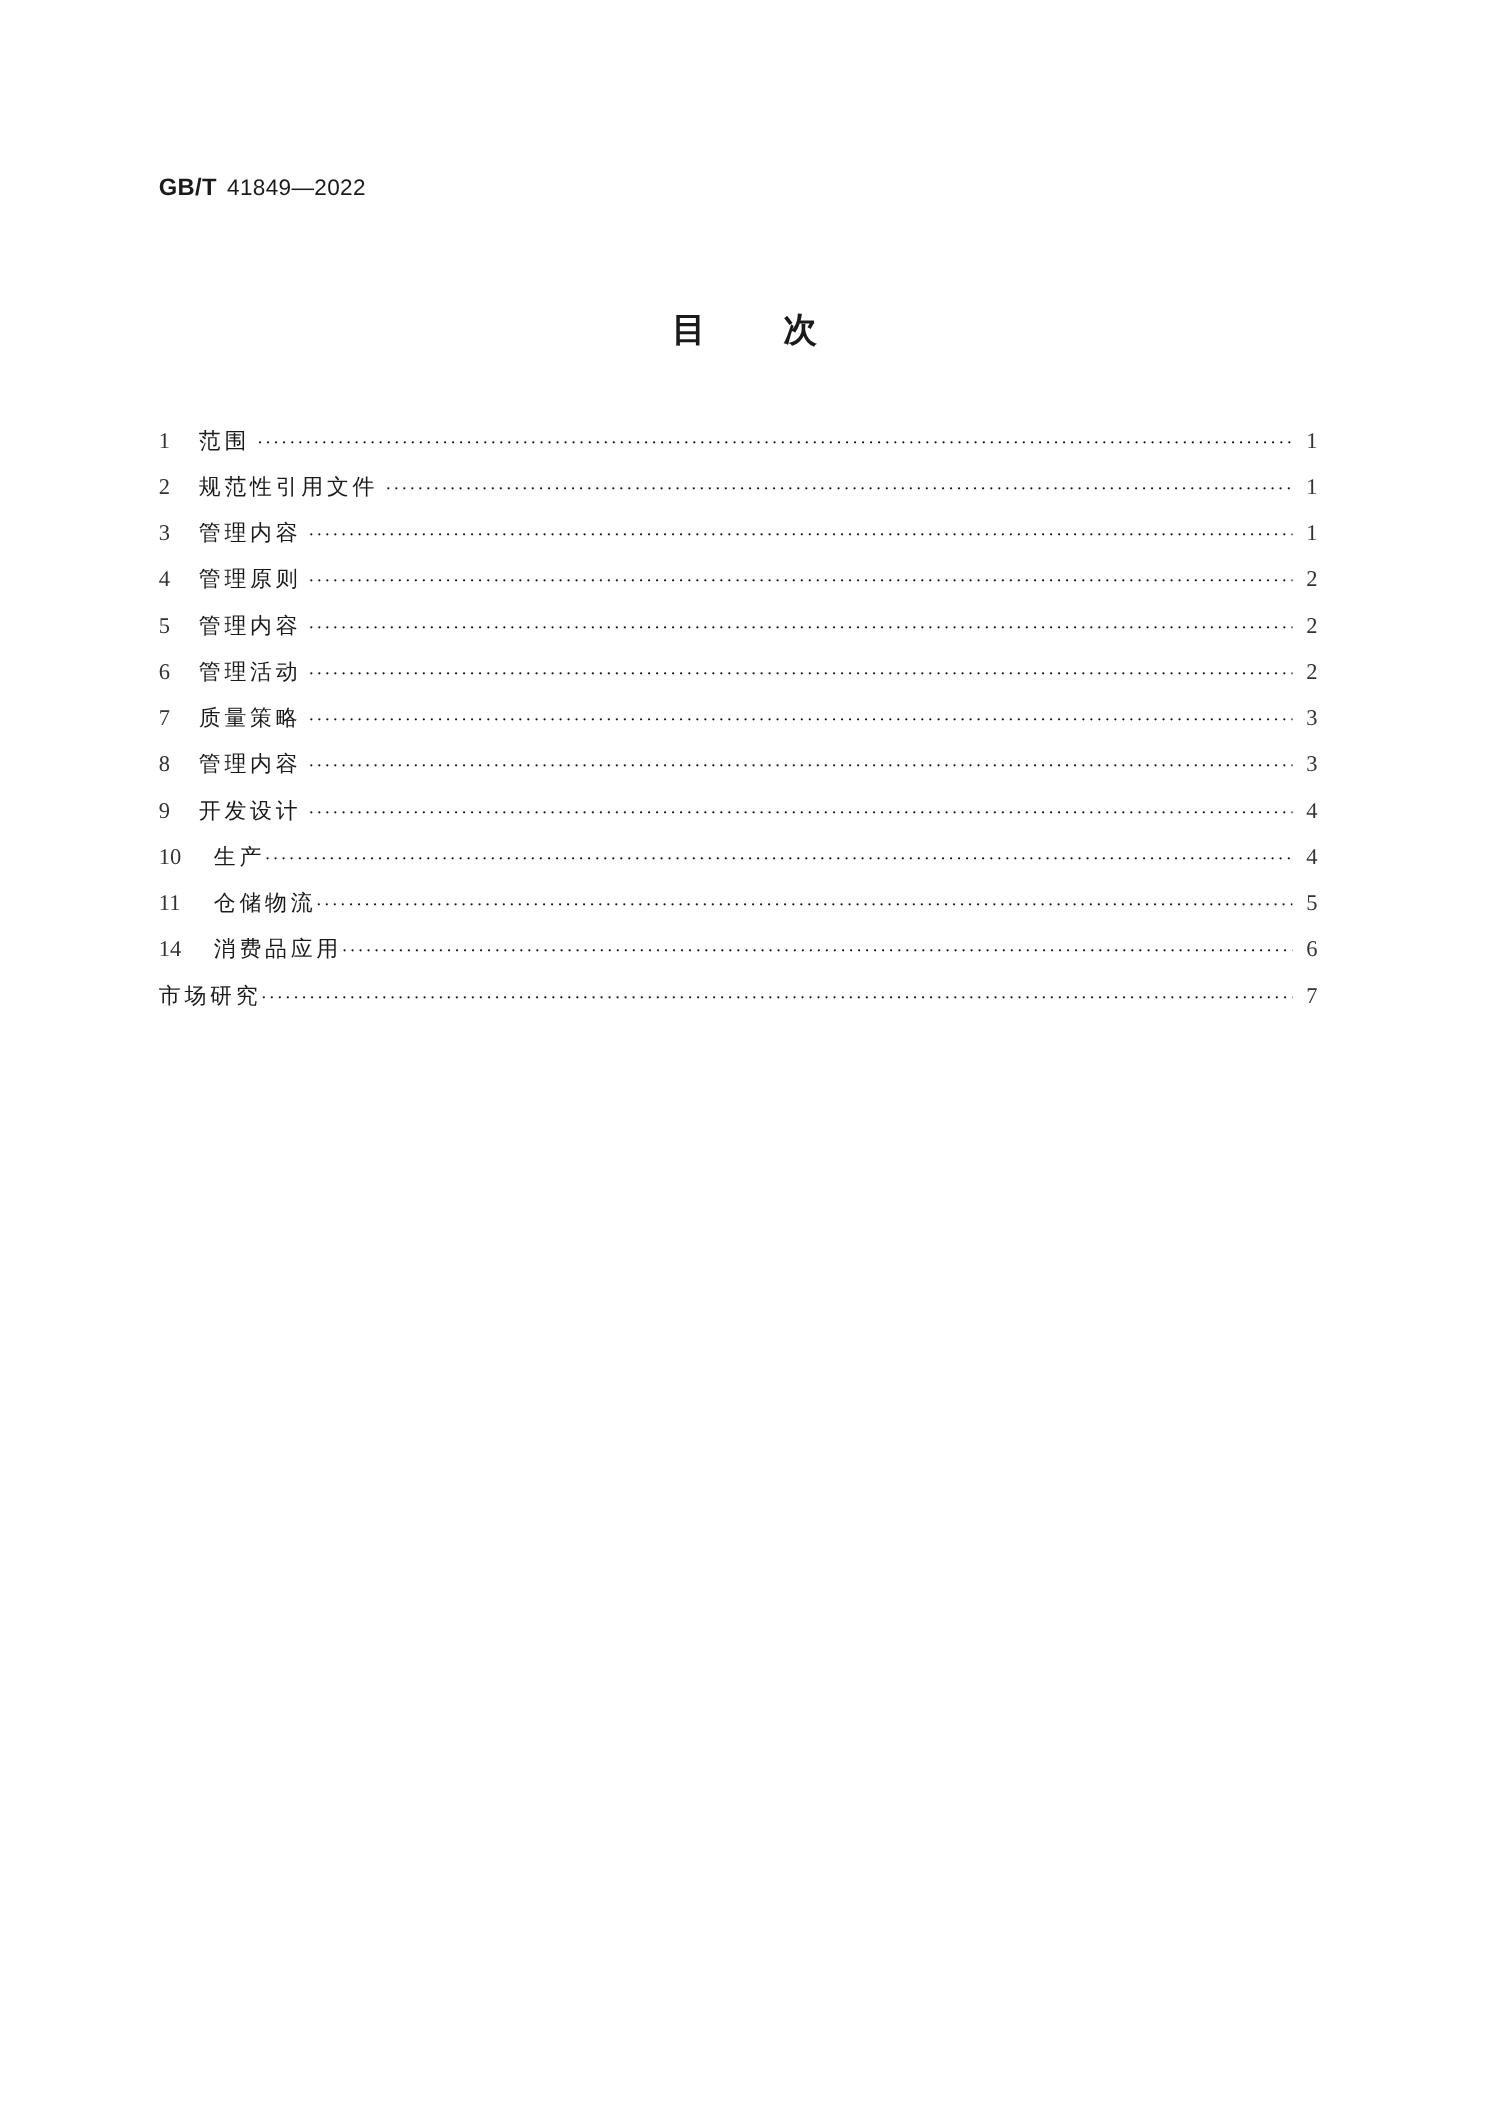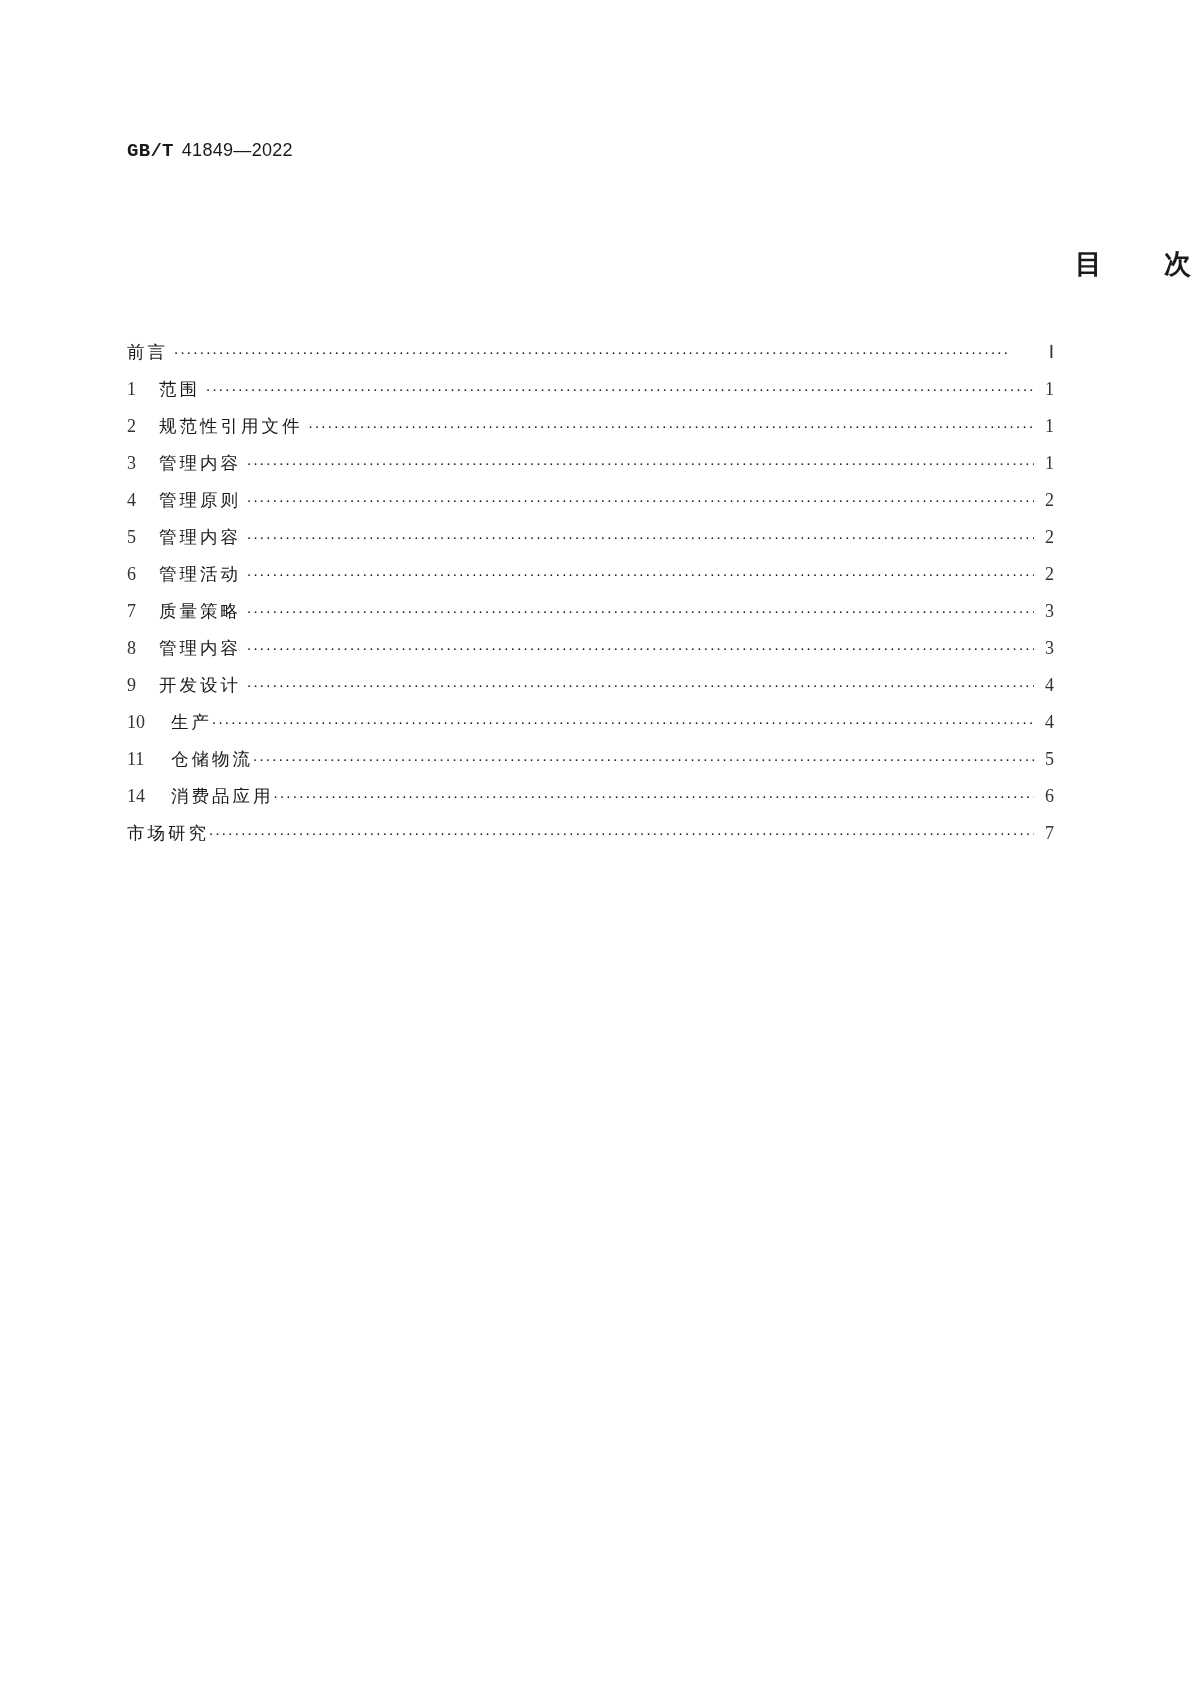--- a/index.html
+++ b/index.html
@@ -1,21 +1,21 @@
 <!DOCTYPE html>
 <html><head>
 <meta charset="utf-8">
 <style>
   html, body { margin: 0; padding: 0; background: #ffffff; }
   body { width: 1191px; height: 1684px; position: relative; overflow: hidden;
          font-family: "DejaVu Serif", "Liberation Serif", serif; color: #1a1a1a; }
   .std-code { position: absolute; left: 127px; top: 140px; font-size: 17px; letter-spacing: 0.3px; }
-  .std-code .prefix { font-family: Liberation Mono, monospace; font-weight: bold; font-size: 19px; }
+  .std-code .prefix { font-family: Liberation Sans, sans-serif; font-weight: bold; font-size: 19px; }
   .std-code .num { font-family: Liberation Sans, sans-serif; font-size: 18px; margin-left: 8px; }
-  .toc-title { position: absolute; top: 246px; left: 0; width: 1191px; text-align: right;
+  .toc-title { position: absolute; top: 246px; left: 0; width: 1191px; text-align: center;
                font-family: "DejaVu Sans", sans-serif; font-size: 27px; font-weight: bold; }
   .toc-title span { display: inline-block; }
   .toc-title .gap { width: 62px; }
   .toc { position: absolute; left: 127px; top: 340px; width: 927px; }
   .toc-row { display: flex; align-items: baseline; height: 37px; font-size: 17.5px; }
   .toc-row .no { display: inline-block; width: 32px; font-family: "Liberation Serif", serif; font-size: 18px; color: #333; }
   .toc-row .no.wide { width: 44px; }
   .toc-row .label { white-space: nowrap; letter-spacing: 3px; font-family: "DejaVu Serif", serif; }
   .toc-row .leader { flex: 1; overflow: hidden; white-space: nowrap; margin: 0 6px 0 6px;
                      font-size: 13px; letter-spacing: 2.3px; color: #111; }
@@ -27,25 +27,20 @@
 
 <div class="std-code">
   <span class="prefix">GB/T</span><span class="num">41849—2022</span>
 </div>
 
 <div class="toc-title">
   <span>目</span><span class="gap"></span><span>次</span>
 </div>
 
 <div class="toc">
-  <div class="toc-row">
-    <span class="label">前言</span>
-    <span class="leader">··································································································································</span>
-    <span class="page">Ⅰ</span>
-  </div>
   <div class="toc-row">
     <span class="no">1</span>
     <span class="label">范围</span>
     <span class="leader">··································································································································</span>
     <span class="page">1</span>
   </div>
   <div class="toc-row">
     <span class="no">2</span>
     <span class="label">规范性引用文件</span>
     <span class="leader">··································································································································</span>

